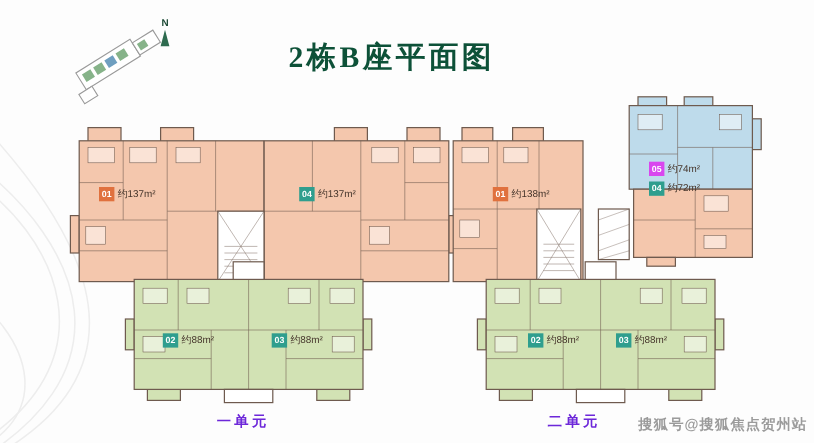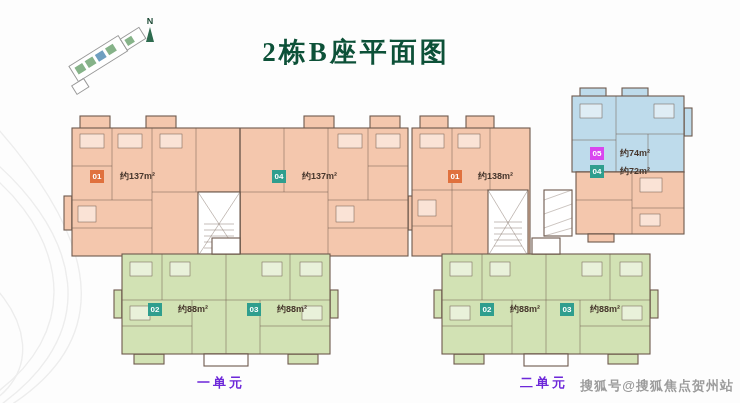--- a/index.html
+++ b/index.html
@@ -28,21 +28,21 @@
     border-bottom:15px solid #2e6b4f;
   }
 
   .plan { position:absolute; left:0; top:0; width:740px; height:403px; }
 
   .badge { position:absolute; display:flex; align-items:center; gap:3px; height:13px; }
   .badge-code {
     width:14px; height:13px; display:flex; align-items:center; justify-content:center;
     font-size:8px; font-weight:bold; color:#ffffff; flex:0 0 auto;
   }
-  .badge-area { font-size:9px; font-weight:bold; color:#46362c; white-space:nowrap; line-height:13px;margin-left:13px; }
+  .badge-area { font-size:9px; font-weight:normal; color:#46362c; white-space:nowrap; line-height:13px; }
 
   .unit-label {
     position:absolute; font-size:13px; font-weight:bold; color:#6d28d9; letter-spacing:3px;
   }
 
   .watermark {
     position:absolute; right:6px; bottom:8px;
     font-size:13px; font-weight:bold; color:#9b9b9b; letter-spacing:1px;margin-top:44px;
   }
 </style>
@@ -265,17 +265,17 @@
   <div class="badge" style="left:480px; top:303px">
     <span class="badge-code" style="background-color: rgb(47, 158, 142);">02</span>
     <span class="badge-area">约88m²</span>
   </div>
   <div class="badge" style="left:560px; top:303px">
     <span class="badge-code" style="background-color: rgb(47, 158, 142);">03</span>
     <span class="badge-area">约88m²</span>
   </div>
 
   <div class="unit-label" style="left:197px; top:374px">一单元</div>
-  <div class="unit-label" style="left:520px; top:374px">二单元</div>
+  <div class="unit-label" style="left:498px; top:374px">二单元</div>
 
   <div class="watermark">搜狐号@搜狐焦点贺州站</div>
 
 </div>
 
 </body></html>

